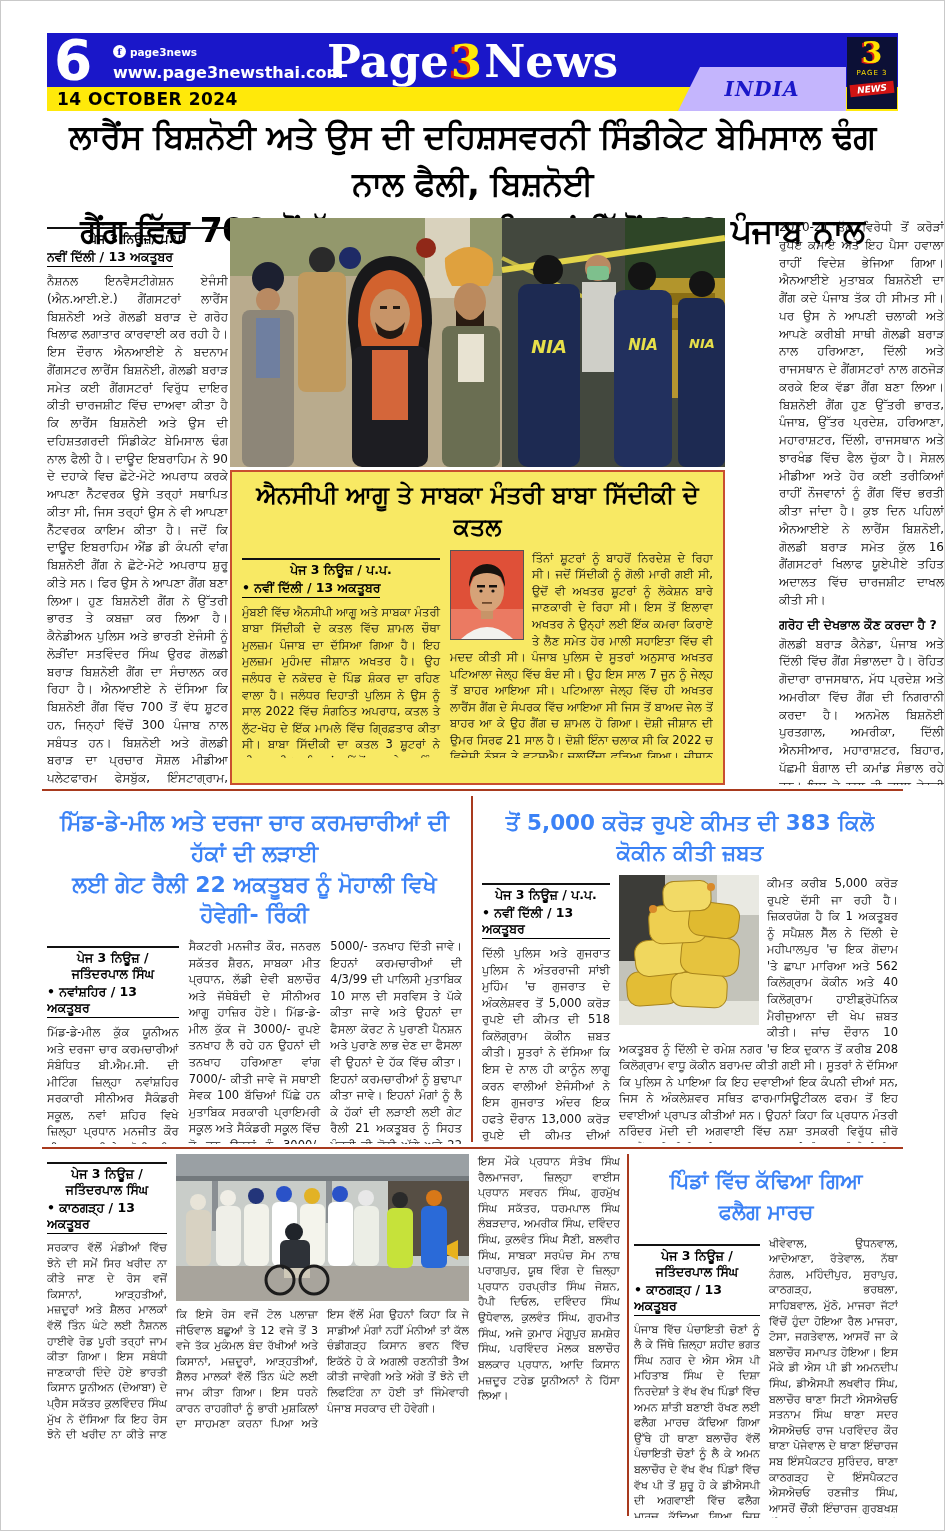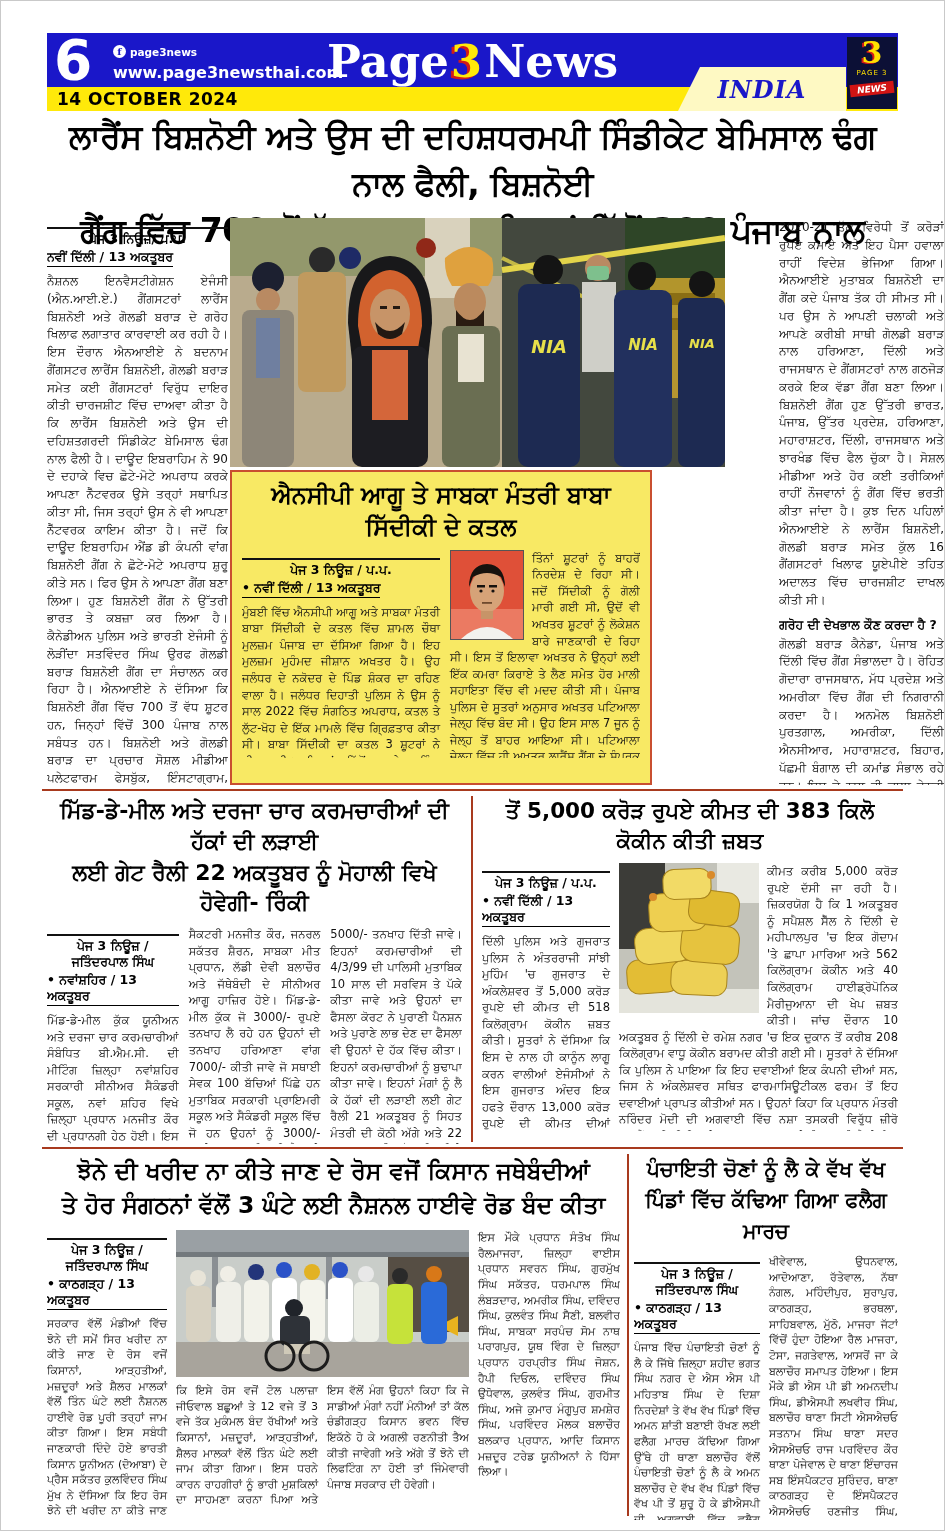--- a/index.html
+++ b/index.html
@@ -11,50 +11,50 @@
   .m-strip{position:absolute;left:0;bottom:0;width:100%;height:24px;background:#ffe90a;}
   .m-pagenum{position:absolute;left:7px;top:0px;color:#fff;font-size:55px;font-weight:bold;line-height:1.0;z-index:3;}
   .m-social{position:absolute;left:66px;top:12px;color:#fff;font-size:10.5px;font-weight:bold;z-index:3;display:flex;align-items:center;gap:4px;}
   .fb-icon{display:inline-block;width:13px;height:13px;border-radius:50%;background:#fff;color:#1a17c9;
            font-size:10px;font-weight:bold;text-align:center;line-height:13px;font-family:"DejaVu Serif",serif;}
   .m-web{position:absolute;left:66px;top:30px;color:#fff;font-size:16px;font-weight:bold;z-index:3;}
   .m-date{position:absolute;left:10px;bottom:2px;color:#000;font-size:17px;font-weight:bold;z-index:3;letter-spacing:.5px;}
   .m-title{position:absolute;left:50%;top:2px;transform:translateX(-50%);color:#fff;z-index:3;
            font-family:"DejaVu Serif",serif;font-weight:bold;font-size:45px;white-space:nowrap;}
   .m-title .three{color:#ffe90a;text-shadow:-3px 2px 0 #d21a1a;padding:0 2px;}
-  .m-india{position:absolute;right:52px;bottom:0;width:168px;height:44px;background:#fef9c3;z-index:2;
+  .m-india{position:absolute;right:52px;bottom:0;width:168px;height:44px;background:#c4b5fd;z-index:2;
            clip-path:polygon(22px 0,100% 0,100% 100%,0 100%);
            display:flex;align-items:center;justify-content:center;
-           font-family:"DejaVu Serif",serif;font-style:italic;font-weight:bold;font-size:24px;color:#1a17c9;letter-spacing:1px;}
+           font-family:"DejaVu Serif",serif;font-style:italic;font-weight:bold;font-size:20px;color:#1a17c9;letter-spacing:1px;}
   .m-logo{position:absolute;right:1px;top:4px;width:50px;height:72px;background:#0c1036;z-index:4;text-align:center;}
   .m-logo-3{color:#ffe000;font-size:30px;font-weight:bold;line-height:1.05;font-family:"DejaVu Serif",serif;text-shadow:-2px 1px 0 #d21a1a;}
   .m-logo-page{color:#ffe000;font-size:7px;font-weight:normal;letter-spacing:1px;}
   .m-logo-news{display:inline-block;background:#d21414;color:#fff;font-style:italic;font-weight:bold;font-size:9px;
                padding:1px 7px;margin-top:3px;transform:rotate(-6deg);}
 
   
   .lead-headline{position:absolute;left:42px;top:114px;width:861px;text-align:center;
                  font-weight:bold;font-size:33px;line-height:1.42;letter-spacing:-.5px;color:#000;}
-  h2.art{margin:0;text-align:center;font-weight:bold;color:#000000;}
+  h2.art{margin:12px;text-align:center;font-weight:bold;color:#3b82f6;}
   .byline{border-top:2.5px solid #111;padding-top:2px;font-weight:bold;font-size:12.5px;margin-bottom:6px;break-inside:avoid;margin-top:8px;}
   .byline .agency{display:block;text-align:center;margin-bottom:2px;}
   .byline .place{display:inline-block;border-bottom:1.5px solid #000;padding-bottom:1px;}
 
   .bodytext{font-size:12px;line-height:1.48;text-align:justify;margin:0;color:#111;}
   .bodytext.sm{font-size:11.5px;line-height:1.44;}
   .bodytext.xs{font-size:11px;line-height:1.42;}
 
   
   .lead-col1{position:absolute;left:47px;top:219px;width:181px;height:566px;overflow:hidden;}
   .lead-photo{position:absolute;left:230px;top:218px;width:495px;height:249px;font-style:italic;}
   .lead-col5{position:absolute;left:733px;top:219px;width:165px;height:566px;overflow:hidden;margin-left:46px;}
   .subhead{font-size:12.5px;font-weight:bold;margin:7px 0 3px;}
 
   
-  .yellow-box{position:absolute;left:230px;top:470px;width:422px;height:315px;background:#f8e964;
+  .yellow-box{position:absolute;left:230px;top:470px;width:495px;height:315px;background:#f8e964;
               border:2px solid #c94f30;box-sizing:border-box;padding:7px 10px 8px;overflow:hidden;}
   .yb-headline{text-align:center;font-weight:bold;font-size:24px;line-height:1.35;color:#000;}
   .yb-flex{display:flex;gap:10px;margin-top:6px;height:208px;overflow:hidden;}
   .yb-col1{width:198px;flex:none;}
   .yb-right{flex:1;}
   .mugshot{float:left;width:72px;height:88px;margin:0 8px 3px 0;border:1px solid #555;}
 
   
   .rule{position:absolute;background:#a83a1e;}
 
@@ -103,21 +103,21 @@
     <div class="m-date">14 OCTOBER 2024</div>
     <div class="m-india">INDIA</div>
     <div class="m-logo">
       <div class="m-logo-3">3</div>
       <div class="m-logo-page">PAGE 3</div>
       <div class="m-logo-news">NEWS</div>
     </div>
   </header>
 
   <div class="lead-headline">
-    <div>ਲਾਰੈਂਸ ਬਿਸ਼ਨੋਈ ਅਤੇ ਉਸ ਦੀ ਦਹਿਸ਼ਧਰਮਪੀ ਸਿੰਡੀਕੇਟ ਬੇਮਿਸਾਲ ਢੰਗ ਨਾਲ ਫੈਲੀ, ਬਿਸ਼ਨੋਈ</div>
+    <div>ਲਾਰੈਂਸ ਬਿਸ਼ਨੋਈ ਅਤੇ ਉਸ ਦੀ ਦਹਿਸ਼ਸਵਰਨੀ ਸਿੰਡੀਕੇਟ ਬੇਮਿਸਾਲ ਢੰਗ ਨਾਲ ਫੈਲੀ, ਬਿਸ਼ਨੋਈ</div>
     <div>ਗੈਂਗ ਵਿੱਚ 700 ਤੋਂ ਵੱਧ ਸ਼ੂਟਰ ਹਨ, ਜਿਨ੍ਹਾਂ ਵਿੱਚੋਂ 300 ਪੰਜਾਬ ਨਾਲ ਸਬੰਧਤ — ਐਨ.ਆਈ.ਏ.</div>
   </div>
 
   <div class="lead-col1">
     <div class="byline">
       <span class="agency">ਪੇਜ 3 ਨਿਊਜ਼/ ਪ.ਪ.</span>
       <span class="place">ਨਵੀਂ ਦਿੱਲੀ / 13 ਅਕਤੂਬਰ</span>
     </div>
     <p class="bodytext">ਨੈਸ਼ਨਲ ਇਨਵੈਸਟੀਗੇਸ਼ਨ ਏਜੰਸੀ (ਐਨ.ਆਈ.ਏ.) ਗੈਂਗਸਟਰਾਂ ਲਾਰੈਂਸ ਬਿਸ਼ਨੋਈ ਅਤੇ ਗੋਲਡੀ ਬਰਾੜ ਦੇ ਗਰੋਹ ਖਿਲਾਫ ਲਗਾਤਾਰ ਕਾਰਵਾਈ ਕਰ ਰਹੀ ਹੈ। ਇਸ ਦੌਰਾਨ ਐਨਆਈਏ ਨੇ ਬਦਨਾਮ ਗੈਂਗਸਟਰ ਲਾਰੈਂਸ ਬਿਸ਼ਨੋਈ, ਗੋਲਡੀ ਬਰਾੜ ਸਮੇਤ ਕਈ ਗੈਂਗਸਟਰਾਂ ਵਿਰੁੱਧ ਦਾਇਰ ਕੀਤੀ ਚਾਰਜਸ਼ੀਟ ਵਿੱਚ ਦਾਅਵਾ ਕੀਤਾ ਹੈ ਕਿ ਲਾਰੈਂਸ ਬਿਸ਼ਨੋਈ ਅਤੇ ਉਸ ਦੀ ਦਹਿਸ਼ਤਗਰਦੀ ਸਿੰਡੀਕੇਟ ਬੇਮਿਸਾਲ ਢੰਗ ਨਾਲ ਫੈਲੀ ਹੈ। ਦਾਊਦ ਇਬਰਾਹਿਮ ਨੇ 90 ਦੇ ਦਹਾਕੇ ਵਿਚ ਛੋਟੇ-ਮੋਟੇ ਅਪਰਾਧ ਕਰਕੇ ਆਪਣਾ ਨੈੱਟਵਰਕ ਉਸੇ ਤਰ੍ਹਾਂ ਸਥਾਪਿਤ ਕੀਤਾ ਸੀ, ਜਿਸ ਤਰ੍ਹਾਂ ਉਸ ਨੇ ਵੀ ਆਪਣਾ ਨੈੱਟਵਰਕ ਕਾਇਮ ਕੀਤਾ ਹੈ। ਜਦੋਂ ਕਿ ਦਾਊਦ ਇਬਰਾਹਿਮ ਐਂਡ ਡੀ ਕੰਪਨੀ ਵਾਂਗ ਬਿਸ਼ਨੋਈ ਗੈਂਗ ਨੇ ਛੋਟੇ-ਮੋਟੇ ਅਪਰਾਧ ਸ਼ੁਰੂ ਕੀਤੇ ਸਨ। ਫਿਰ ਉਸ ਨੇ ਆਪਣਾ ਗੈਂਗ ਬਣਾ ਲਿਆ। ਹੁਣ ਬਿਸ਼ਨੋਈ ਗੈਂਗ ਨੇ ਉੱਤਰੀ ਭਾਰਤ ਤੇ ਕਬਜ਼ਾ ਕਰ ਲਿਆ ਹੈ। ਕੈਨੇਡੀਅਨ ਪੁਲਿਸ ਅਤੇ ਭਾਰਤੀ ਏਜੰਸੀ ਨੂੰ ਲੋੜੀਂਦਾ ਸਤਵਿੰਦਰ ਸਿੰਘ ਉਰਫ ਗੋਲਡੀ ਬਰਾੜ ਬਿਸ਼ਨੋਈ ਗੈਂਗ ਦਾ ਸੰਚਾਲਨ ਕਰ ਰਿਹਾ ਹੈ। ਐਨਆਈਏ ਨੇ ਦੱਸਿਆ ਕਿ ਬਿਸ਼ਨੋਈ ਗੈਂਗ ਵਿੱਚ 700 ਤੋਂ ਵੱਧ ਸ਼ੂਟਰ ਹਨ, ਜਿਨ੍ਹਾਂ ਵਿੱਚੋਂ 300 ਪੰਜਾਬ ਨਾਲ ਸਬੰਧਤ ਹਨ। ਬਿਸ਼ਨੋਈ ਅਤੇ ਗੋਲਡੀ ਬਰਾੜ ਦਾ ਪ੍ਰਚਾਰ ਸੋਸ਼ਲ ਮੀਡੀਆ ਪਲੇਟਫਾਰਮ ਫੇਸਬੁੱਕ, ਇੰਸਟਾਗ੍ਰਾਮ, ਯੂਟਿਊਬ ਰਾਹੀਂ ਕੀਤਾ ਗਿਆ। ਬਿਸ਼ਨੋਈ ਗੈਂਗ ਨੇ ਸਾਲ</p>
   </div>
@@ -271,24 +271,20 @@
             <circle cx="92" cy="12" r="4" fill="#d98a2a"></circle>
             <circle cx="34" cy="34" r="4" fill="#d98a2a"></circle>
           </svg>
         </div>
         <p class="bodytext sm">ਕੀਮਤ ਕਰੀਬ 5,000 ਕਰੋੜ ਰੁਪਏ ਦੱਸੀ ਜਾ ਰਹੀ ਹੈ। ਜ਼ਿਕਰਯੋਗ ਹੈ ਕਿ 1 ਅਕਤੂਬਰ ਨੂੰ ਸਪੈਸ਼ਲ ਸੈੱਲ ਨੇ ਦਿੱਲੀ ਦੇ ਮਹੀਪਾਲਪੁਰ 'ਚ ਇਕ ਗੋਦਾਮ 'ਤੇ ਛਾਪਾ ਮਾਰਿਆ ਅਤੇ 562 ਕਿਲੋਗ੍ਰਾਮ ਕੋਕੀਨ ਅਤੇ 40 ਕਿਲੋਗ੍ਰਾਮ ਹਾਈਡ੍ਰੋਪੋਨਿਕ ਮੈਰੀਜੁਆਨਾ ਦੀ ਖੇਪ ਜ਼ਬਤ ਕੀਤੀ। ਜਾਂਚ ਦੌਰਾਨ 10 ਅਕਤੂਬਰ ਨੂੰ ਦਿੱਲੀ ਦੇ ਰਮੇਸ਼ ਨਗਰ 'ਚ ਇਕ ਦੁਕਾਨ ਤੋਂ ਕਰੀਬ 208 ਕਿਲੋਗ੍ਰਾਮ ਵਾਧੂ ਕੋਕੀਨ ਬਰਾਮਦ ਕੀਤੀ ਗਈ ਸੀ। ਸੂਤਰਾਂ ਨੇ ਦੱਸਿਆ ਕਿ ਪੁਲਿਸ ਨੇ ਪਾਇਆ ਕਿ ਇਹ ਦਵਾਈਆਂ ਇਕ ਕੰਪਨੀ ਦੀਆਂ ਸਨ, ਜਿਸ ਨੇ ਅੰਕਲੇਸ਼ਵਰ ਸਥਿਤ ਫਾਰਮਾਸਿਊਟੀਕਲ ਫਰਮ ਤੋਂ ਇਹ ਦਵਾਈਆਂ ਪ੍ਰਾਪਤ ਕੀਤੀਆਂ ਸਨ। ਉਹਨਾਂ ਕਿਹਾ ਕਿ ਪ੍ਰਧਾਨ ਮੰਤਰੀ ਨਰਿੰਦਰ ਮੋਦੀ ਦੀ ਅਗਵਾਈ ਵਿੱਚ ਨਸ਼ਾ ਤਸਕਰੀ ਵਿਰੁੱਧ ਜ਼ੀਰੋ ਟਾਲਰੈਂਸ ਦੀ ਨੀਤੀ ਅਤੇ ਨਸ਼ਾ ਮੁਕਤ ਭਾਰਤ ਦੇ ਸੰਕਲਪ ਨੂੰ ਲੈ ਕੇ ਇਹ ਵੱਡੀ ਸਫਲਤਾ ਹਾਸਲ ਕੀਤੀ ਗਈ ਹੈ ਅਤੇ ਅੱਗੇ ਵੀ ਕਾਰਵਾਈ ਜਾਰੀ ਰਹੇਗੀ।</p>
       </div>
     </div>
   </section>
 
   <section class="paddy">
-    <h2 class="art">
-      <div>ਝੋਨੇ ਦੀ ਖਰੀਦ ਨਾ ਕੀਤੇ ਜਾਣ ਦੇ ਰੋਸ ਵਜੋਂ ਕਿਸਾਨ ਜਥੇਬੰਦੀਆਂ</div>
-      <div>ਤੇ ਹੋਰ ਸੰਗਠਨਾਂ ਵੱਲੋਂ 3 ਘੰਟੇ ਲਈ ਨੈਸ਼ਨਲ ਹਾਈਵੇ ਰੋਡ ਬੰਦ ਕੀਤਾ</div>
-    </h2>
     <div class="pbody">
       <div class="p1">
         <div class="byline">
           <span class="agency">ਪੇਜ 3 ਨਿਊਜ਼ / ਜਤਿੰਦਰਪਾਲ ਸਿੰਘ</span>
           <span class="place">• ਕਾਠਗੜ੍ਹ / 13 ਅਕਤੂਬਰ</span>
         </div>
         <p class="bodytext xs">ਸਰਕਾਰ ਵੱਲੋਂ ਮੰਡੀਆਂ ਵਿੱਚ ਝੋਨੇ ਦੀ ਸਮੇਂ ਸਿਰ ਖਰੀਦ ਨਾ ਕੀਤੇ ਜਾਣ ਦੇ ਰੋਸ ਵਜੋਂ ਕਿਸਾਨਾਂ, ਆੜ੍ਹਤੀਆਂ, ਮਜ਼ਦੂਰਾਂ ਅਤੇ ਸ਼ੈਲਰ ਮਾਲਕਾਂ ਵੱਲੋਂ ਤਿੰਨ ਘੰਟੇ ਲਈ ਨੈਸ਼ਨਲ ਹਾਈਵੇ ਰੋਡ ਪੂਰੀ ਤਰ੍ਹਾਂ ਜਾਮ ਕੀਤਾ ਗਿਆ। ਇਸ ਸਬੰਧੀ ਜਾਣਕਾਰੀ ਦਿੰਦੇ ਹੋਏ ਭਾਰਤੀ ਕਿਸਾਨ ਯੂਨੀਅਨ (ਦੋਆਬਾ) ਦੇ ਪ੍ਰੈਸ ਸਕੱਤਰ ਕੁਲਵਿੰਦਰ ਸਿੰਘ ਮੁੱਖ ਨੇ ਦੱਸਿਆ ਕਿ ਇਹ ਰੋਸ ਝੋਨੇ ਦੀ ਖਰੀਦ ਨਾ ਕੀਤੇ ਜਾਣ ਅਤੇ ਮੰਡੀਆਂ ਵਿੱਚ ਲੱਗੇ ਅੰਬਾਰਾਂ ਕਾਰਨ ਹੈ ਅਤੇ ਨਾ ਹੀ ਉਸ ਦੀ ਲਿਫਟਿੰਗ ਕੀਤੀ ਜਾ ਰਹੀ ਹੈ। ਇਸ ਸਬੰਧੀ ਜਾਣਕਾਰੀ ਦੱਸਿਆ</p>
       </div>
       <div class="pmid">
         <div class="pphoto">
@@ -340,21 +336,20 @@
         </div>
       </div>
       <div class="p4">
         <p class="bodytext xs">ਇਸ ਮੌਕੇ ਪ੍ਰਧਾਨ ਸੰਤੋਖ ਸਿੰਘ ਰੈਲਮਾਜਰਾ, ਜ਼ਿਲ੍ਹਾ ਵਾਈਸ ਪ੍ਰਧਾਨ ਸਵਰਨ ਸਿੰਘ, ਗੁਰਮੁੱਖ ਸਿੰਘ ਸਕੱਤਰ, ਧਰਮਪਾਲ ਸਿੰਘ ਲੰਬੜਦਾਰ, ਅਮਰੀਕ ਸਿੰਘ, ਦਵਿੰਦਰ ਸਿੰਘ, ਕੁਲਵੰਤ ਸਿੰਘ ਸੈਣੀ, ਬਲਵੀਰ ਸਿੰਘ, ਸਾਬਕਾ ਸਰਪੰਚ ਸੋਮ ਨਾਥ ਪਰਾਗਪੁਰ, ਯੂਥ ਵਿੰਗ ਦੇ ਜ਼ਿਲ੍ਹਾ ਪ੍ਰਧਾਨ ਹਰਪ੍ਰੀਤ ਸਿੰਘ ਜੋਸ਼ਨ, ਹੈਪੀ ਦਿਓਲ, ਦਵਿੰਦਰ ਸਿੰਘ ਉਧੋਵਾਲ, ਕੁਲਵੰਤ ਸਿੰਘ, ਗੁਰਮੀਤ ਸਿੰਘ, ਅਜੇ ਕੁਮਾਰ ਮੰਗੂਪੁਰ ਸ਼ਮਸ਼ੇਰ ਸਿੰਘ, ਪਰਵਿੰਦਰ ਮੋਲਕ ਬਲਾਚੌਰ ਬਲਕਾਰ ਪ੍ਰਧਾਨ, ਆਦਿ ਕਿਸਾਨ ਮਜ਼ਦੂਰ ਟਰੇਡ ਯੂਨੀਅਨਾਂ ਨੇ ਹਿੱਸਾ ਲਿਆ।</p>
       </div>
     </div>
   </section>
 
   <section class="flagmarch">
     <h2 class="art">
-      <div>ਪੰਚਾਇਤੀ ਚੋਣਾਂ ਨੂੰ ਲੈ ਕੇ ਵੱਖ ਵੱਖ</div>
       <div>ਪਿੰਡਾਂ ਵਿੱਚ ਕੱਢਿਆ ਗਿਆ ਫਲੈਗ ਮਾਰਚ</div>
     </h2>
     <div class="fbody">
       <div class="f1">
         <div class="byline">
           <span class="agency">ਪੇਜ 3 ਨਿਊਜ਼ / ਜਤਿੰਦਰਪਾਲ ਸਿੰਘ</span>
           <span class="place">• ਕਾਠਗੜ੍ਹ / 13 ਅਕਤੂਬਰ</span>
         </div>
         <p class="bodytext xs">ਪੰਜਾਬ ਵਿੱਚ ਪੰਚਾਇਤੀ ਚੋਣਾਂ ਨੂੰ ਲੈ ਕੇ ਜਿੱਥੇ ਜ਼ਿਲ੍ਹਾ ਸ਼ਹੀਦ ਭਗਤ ਸਿੰਘ ਨਗਰ ਦੇ ਐਸ ਐਸ ਪੀ ਮਹਿਤਾਬ ਸਿੰਘ ਦੇ ਦਿਸ਼ਾ ਨਿਰਦੇਸ਼ਾਂ ਤੇ ਵੱਖ ਵੱਖ ਪਿੰਡਾਂ ਵਿੱਚ ਅਮਨ ਸ਼ਾਂਤੀ ਬਣਾਈ ਰੱਖਣ ਲਈ ਫਲੈਗ ਮਾਰਚ ਕੱਢਿਆ ਗਿਆ ਉੱਥੇ ਹੀ ਥਾਣਾ ਬਲਾਚੌਰ ਵੱਲੋਂ ਪੰਚਾਇਤੀ ਚੋਣਾਂ ਨੂੰ ਲੈ ਕੇ ਅਮਨ ਬਲਾਚੌਰ ਦੇ ਵੱਖ ਵੱਖ ਪਿੰਡਾਂ ਵਿੱਚ ਵੱਖ ਪੀ ਤੋਂ ਸ਼ੁਰੂ ਹੋ ਕੇ ਡੀਐਸਪੀ ਦੀ ਅਗਵਾਈ ਵਿੱਚ ਫਲੈਗ ਮਾਰਚ ਕੱਢਿਆ ਗਿਆ ਜਿਸ ਵਿੱਚ ਬਲਾਚੌਰ ਸ਼ਹਿਰ ਤੋਂ ਹੁੰਦੇ ਹੋਏ ਪਿੰਡ ਬੇਹਾਮਾ,</p>
       </div>

